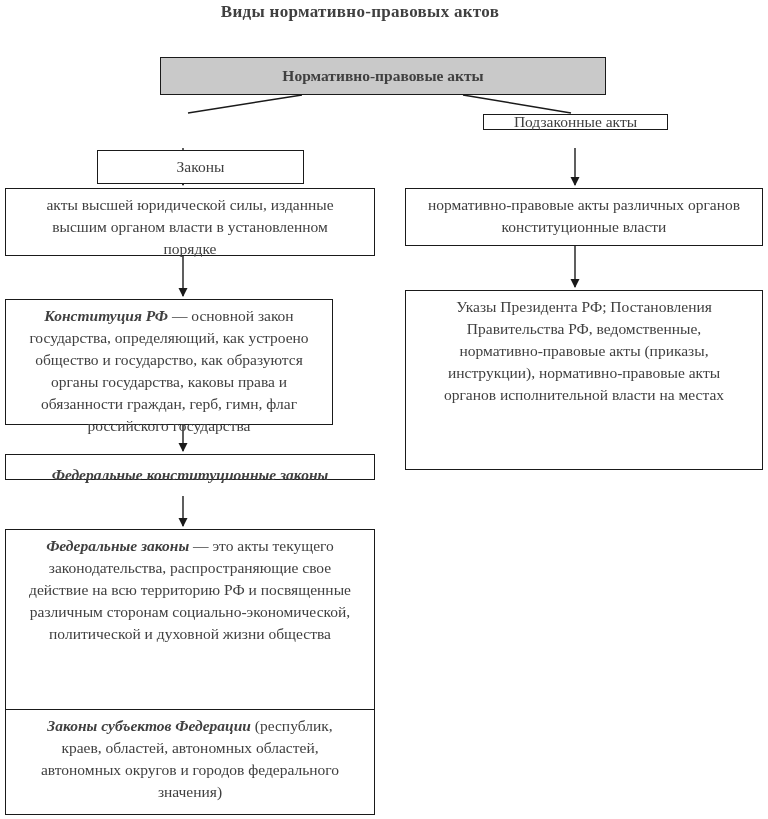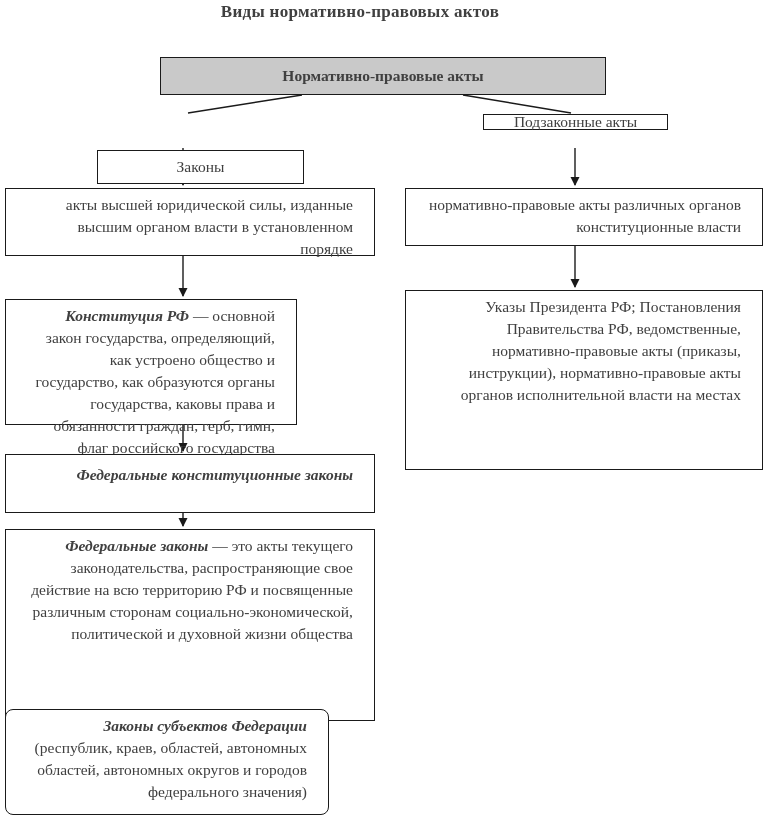--- a/index.html
+++ b/index.html
@@ -27,21 +27,21 @@
     letter-spacing: 0.3px;
   }
   .box {
     position: absolute;
     box-sizing: border-box;
     border: 1px solid #1a1a1a;
     background: #ffffff;
     font-size: 15.5px;
     line-height: 1.42;
     padding: 5px 21px;
-    text-align: right;
+    text-align: center;
   }
   .box.header {
     display: flex;
     align-items: center;
     justify-content: center;
     text-align: center;
     padding: 2px 6px;
   }
   #root-box {
     font-weight: bold;
@@ -97,33 +97,33 @@
     <span>Законы</span>
   </div>
   <div class="box header" style="left:483px; top:114px; width:185px; height:16px;">
     <span>Подзаконные акты</span>
   </div>
 
   <div class="box" style="left:5px; top:188px; width:370px; height:68px;">
     <span>акты высшей юридической силы, изданные высшим органом власти в установленном порядке</span>
   </div>
 
-  <div class="box" style="left:5px; top:299px; width:292px; height:126px;">
+  <div class="box" style="left:5px; top:299px; width:328px; height:126px;">
     <span class="lead">Конституция РФ</span><span> — основной закон государства, определяющий, как устроено общество и государство, как образуются органы государства, каковы права и обязанности граждан, герб, гимн, флаг российского государства</span>
   </div>
 
-  <div class="box" style="left:5px; top:454px; width:370px; height:59px; padding-top:9px;">
+  <div class="box" style="left:5px; top:454px; width:370px; height:26px; padding-top:9px;">
     <span class="lead">Федеральные конституционные законы</span><span></span>
   </div>
 
   <div class="box" style="left:5px; top:529px; width:370px; height:192px;">
     <span class="lead">Федеральные законы</span><span> — это акты текущего законодательства, распространяющие свое действие на всю территорию РФ и посвященные различным сторонам социально-экономической, политической и духовной жизни общества</span>
   </div>
 
-  <div class="box" style="left:5px; top:709px; width:324px; height:106px;border-radius:8px;">
+  <div class="box" style="left:5px; top:709px; width:370px; height:106px;">
     <span class="lead">Законы субъектов Федерации</span><span> (республик, краев, областей, автономных областей, автономных округов и городов федерального значения)</span>
   </div>
 
   <div class="box" style="left:405px; top:188px; width:358px; height:58px;">
     <span>нормативно-правовые акты различных органов конституционные власти</span>
   </div>
 
   <div class="box" style="left:405px; top:290px; width:358px; height:180px;">
     <span>Указы Президента РФ; Постановления Правительства РФ, ведомственные, нормативно-правовые акты (приказы, инструкции), нормативно-правовые акты органов исполнительной власти на местах</span>
   </div>

